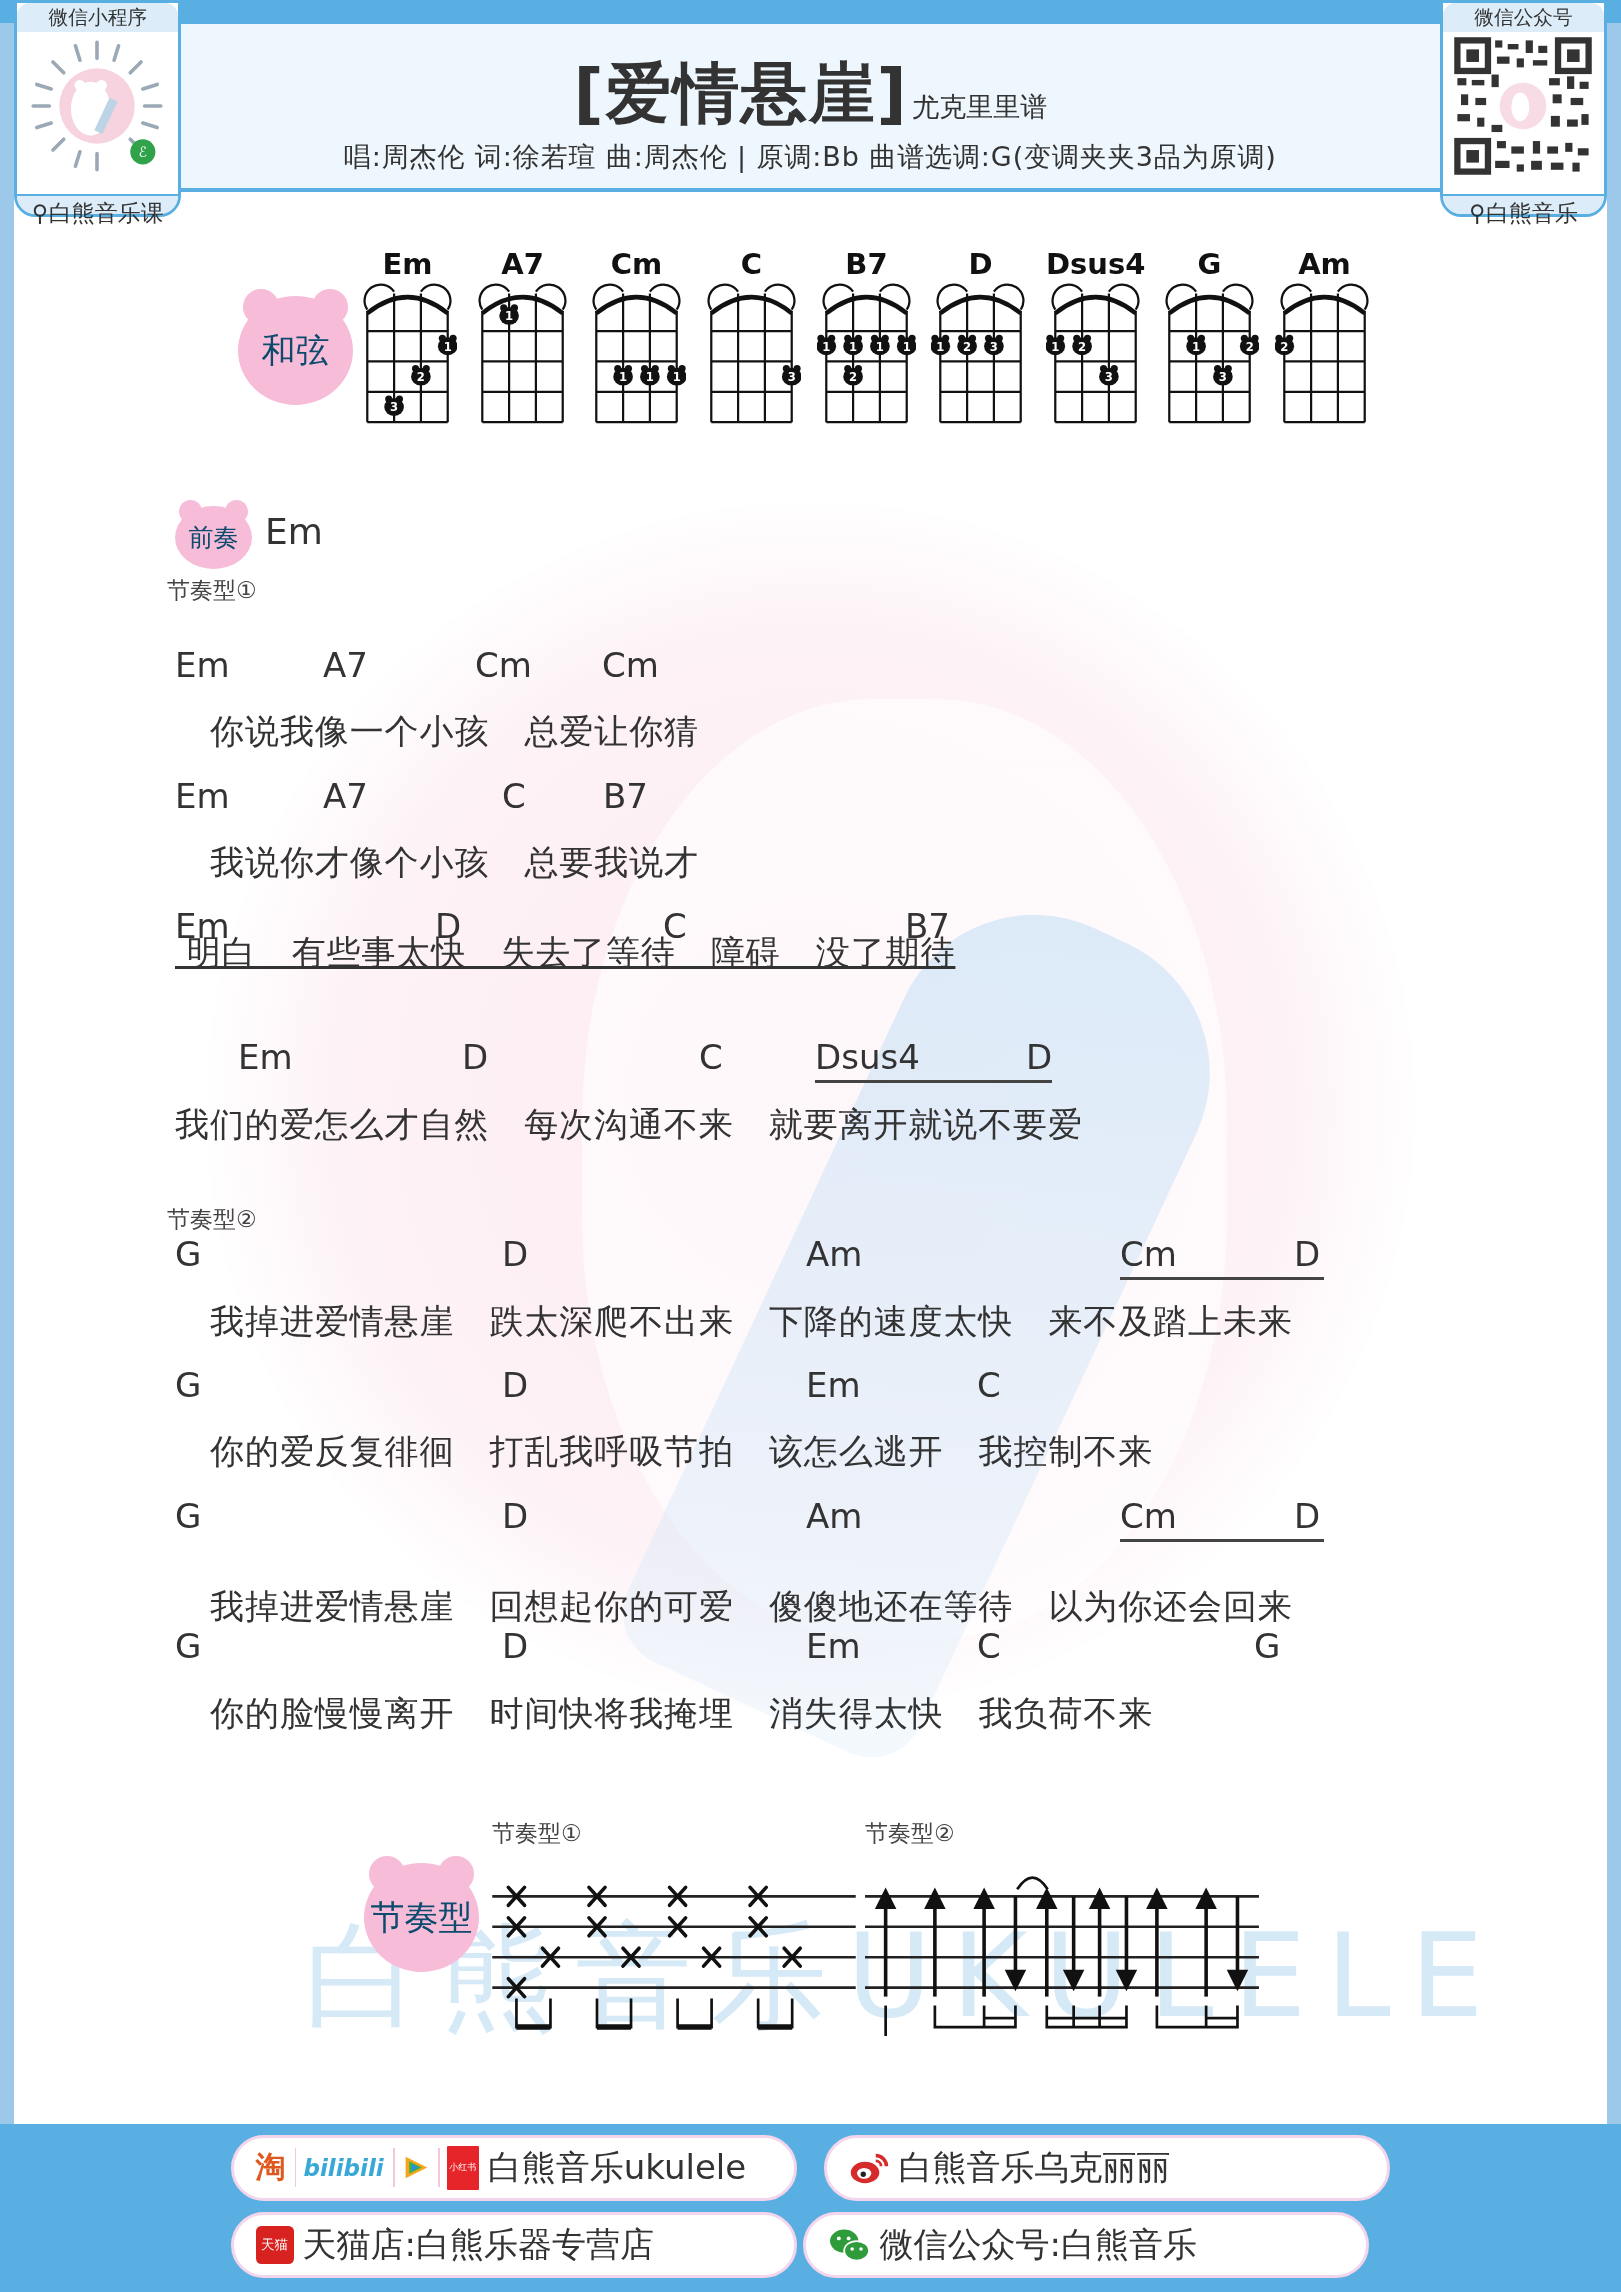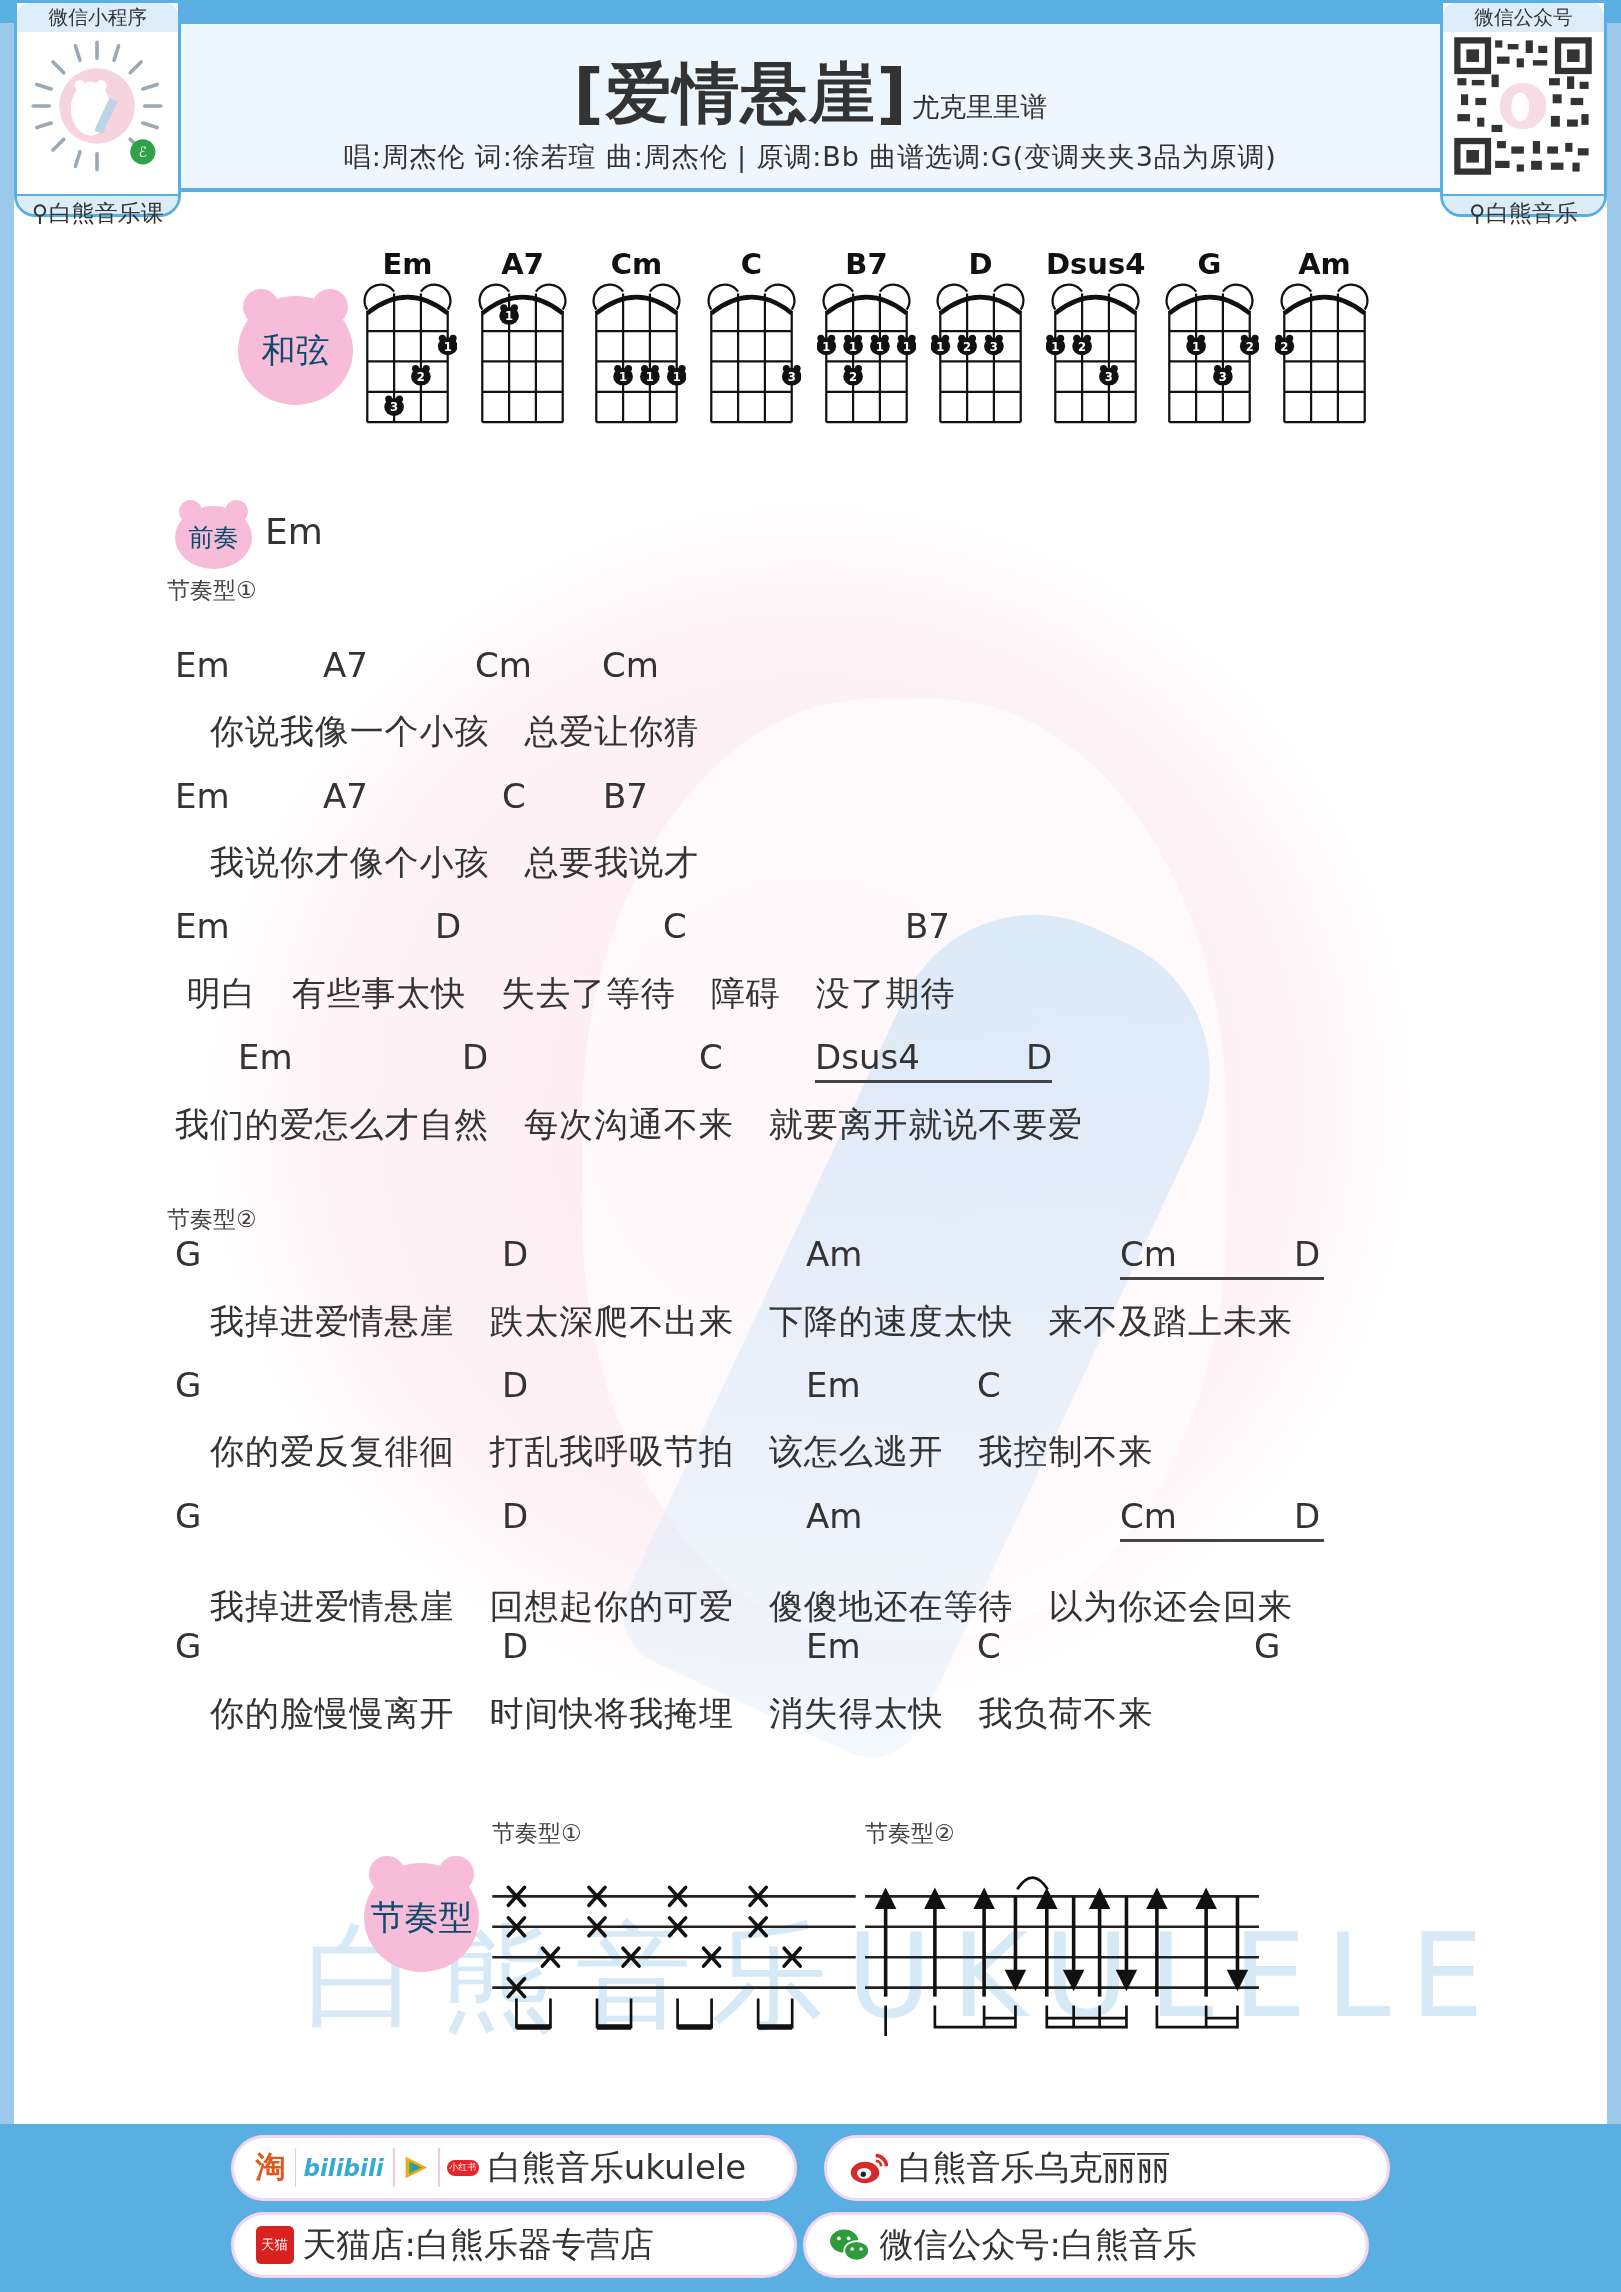--- a/index.html
+++ b/index.html
@@ -64,21 +64,21 @@
   .rhythm-section { position: absolute; left: 358px; top: 1818px; width: 940px; height: 197px; }
   .rhythm-section svg { position: absolute; }
 
   .footer { position: absolute; left: 0; top: 2124px; width: 1621px; height: 168px; background: #5aafe2; }
   .pill { position: absolute; height: 66px; background: #ffffff; border: 3.6px solid #f3d6ec; border-radius: 33px;
     display: flex; align-items: center; padding-left: 21.5px; font-size: 34px; color: #333; white-space: nowrap; }
   .pill .ic { display: inline-flex; align-items: center; justify-content: center; margin-right: 9px; }
   .ic-taobao { color: #e0581d; font-size: 30px; font-weight: bold; }
   .ic-bili { color: #38a8d6; font-size: 23px; font-weight: bold; font-style: italic; }
   .ic-tv { width: 27px; height: 27px; }
-  .ic-xhs { width: 32px; height: 16px; background: #e6252b; border-radius: 11px; color: #fff; font-size: 9px; }
+  .ic-xhs { width: 32px; height: 44px; background: #e6252b; border-radius: 1px; color: #fff; font-size: 9px; }
   .ic-sep { width: 1.8px; height: 39px; background: #f3c8dc; margin: 0 7.2px 0 0; }
   .ic-tmall { width: 38px; height: 38px; background: #d8221f; border-radius: 5.4px; color: #fff; font-size: 13.4px; }
   .ic-weibo { width: 41px; height: 36px; }
   .ic-wechat { width: 43px; height: 39px; }
 </style>
 </head>
 <body>
 
 <div class="watermark"></div>
 <div class="watermark-inner"></div>
@@ -432,21 +432,21 @@
 </div>
 <div class="rhythm-label" style="left:167px; top:575px;">节奏型①</div>
 <div class="rhythm-label" style="left:167px; top:1204px;">节奏型②</div>
 
 <div id="song-lines">
     <div class="line chord-line" style="top: 645px;"><span class="ch" style="left: 0px;">Em</span><span class="ch" style="left: 148px;">A7</span><span class="ch" style="left: 300px;">Cm</span><span class="ch" style="left: 427px;">Cm</span></div>
     <div class="line lyric-line" style="top: 709px;">   你说我像一个小孩   总爱让你猜</div>
     <div class="line chord-line" style="top: 776px;"><span class="ch" style="left: 0px;">Em</span><span class="ch" style="left: 148px;">A7</span><span class="ch" style="left: 327px;">C</span><span class="ch" style="left: 428px;">B7</span></div>
     <div class="line lyric-line" style="top: 840px;">   我说你才像个小孩   总要我说才</div>
     <div class="line chord-line" style="top: 906px;"><span class="ch" style="left: 0px;">Em</span><span class="ch" style="left: 260px;">D</span><span class="ch" style="left: 488px;">C</span><span class="ch" style="left: 730px;">B7</span></div>
-    <div class="line lyric-line" style="top: 971px;"> 明白   有些事太快   失去了等待   障碍   没了期待</div>
+    <div class="line lyric-line" style="top: 930px; text-decoration: underline;"> 明白   有些事太快   失去了等待   障碍   没了期待</div>
     <div class="line chord-line" style="top: 1037px;"><span class="ch" style="left: 63px;">Em</span><span class="ch" style="left: 287px;">D</span><span class="ch" style="left: 524px;">C</span><span class="ch" style="left: 640px;">Dsus4</span><span class="ch" style="left: 851px;">D</span><span class="ul" style="left: 640px; width: 237px;"></span></div>
     <div class="line lyric-line" style="top: 1102px;">我们的爱怎么才自然   每次沟通不来   就要离开就说不要爱</div>
     <div class="line chord-line" style="top: 1234px;"><span class="ch" style="left: 0px;">G</span><span class="ch" style="left: 327px;">D</span><span class="ch" style="left: 631px;">Am</span><span class="ch" style="left: 945px;">Cm</span><span class="ch" style="left: 1119px;">D</span><span class="ul" style="left: 945px; width: 204px;"></span></div>
     <div class="line lyric-line" style="top: 1299px;">   我掉进爱情悬崖   跌太深爬不出来   下降的速度太快   来不及踏上未来</div>
     <div class="line chord-line" style="top: 1365px;"><span class="ch" style="left: 0px;">G</span><span class="ch" style="left: 327px;">D</span><span class="ch" style="left: 631px;">Em</span><span class="ch" style="left: 802px;">C</span></div>
     <div class="line lyric-line" style="top: 1429px;">   你的爱反复徘徊   打乱我呼吸节拍   该怎么逃开   我控制不来</div>
     <div class="line chord-line" style="top: 1496px;"><span class="ch" style="left: 0px;">G</span><span class="ch" style="left: 327px;">D</span><span class="ch" style="left: 631px;">Am</span><span class="ch" style="left: 945px;">Cm</span><span class="ch" style="left: 1119px;">D</span><span class="ul" style="left: 945px; width: 204px;"></span></div>
     <div class="line lyric-line" style="top: 1560px; margin-top: 24px;">   我掉进爱情悬崖   回想起你的可爱   傻傻地还在等待   以为你还会回来</div>
     <div class="line chord-line" style="top: 1626px;"><span class="ch" style="left: 0px;">G</span><span class="ch" style="left: 327px;">D</span><span class="ch" style="left: 631px;">Em</span><span class="ch" style="left: 802px;">C</span><span class="ch" style="left: 1079px;">G</span></div>
     <div class="line lyric-line" style="top: 1691px;">   你的脸慢慢离开   时间快将我掩埋   消失得太快   我负荷不来</div>

